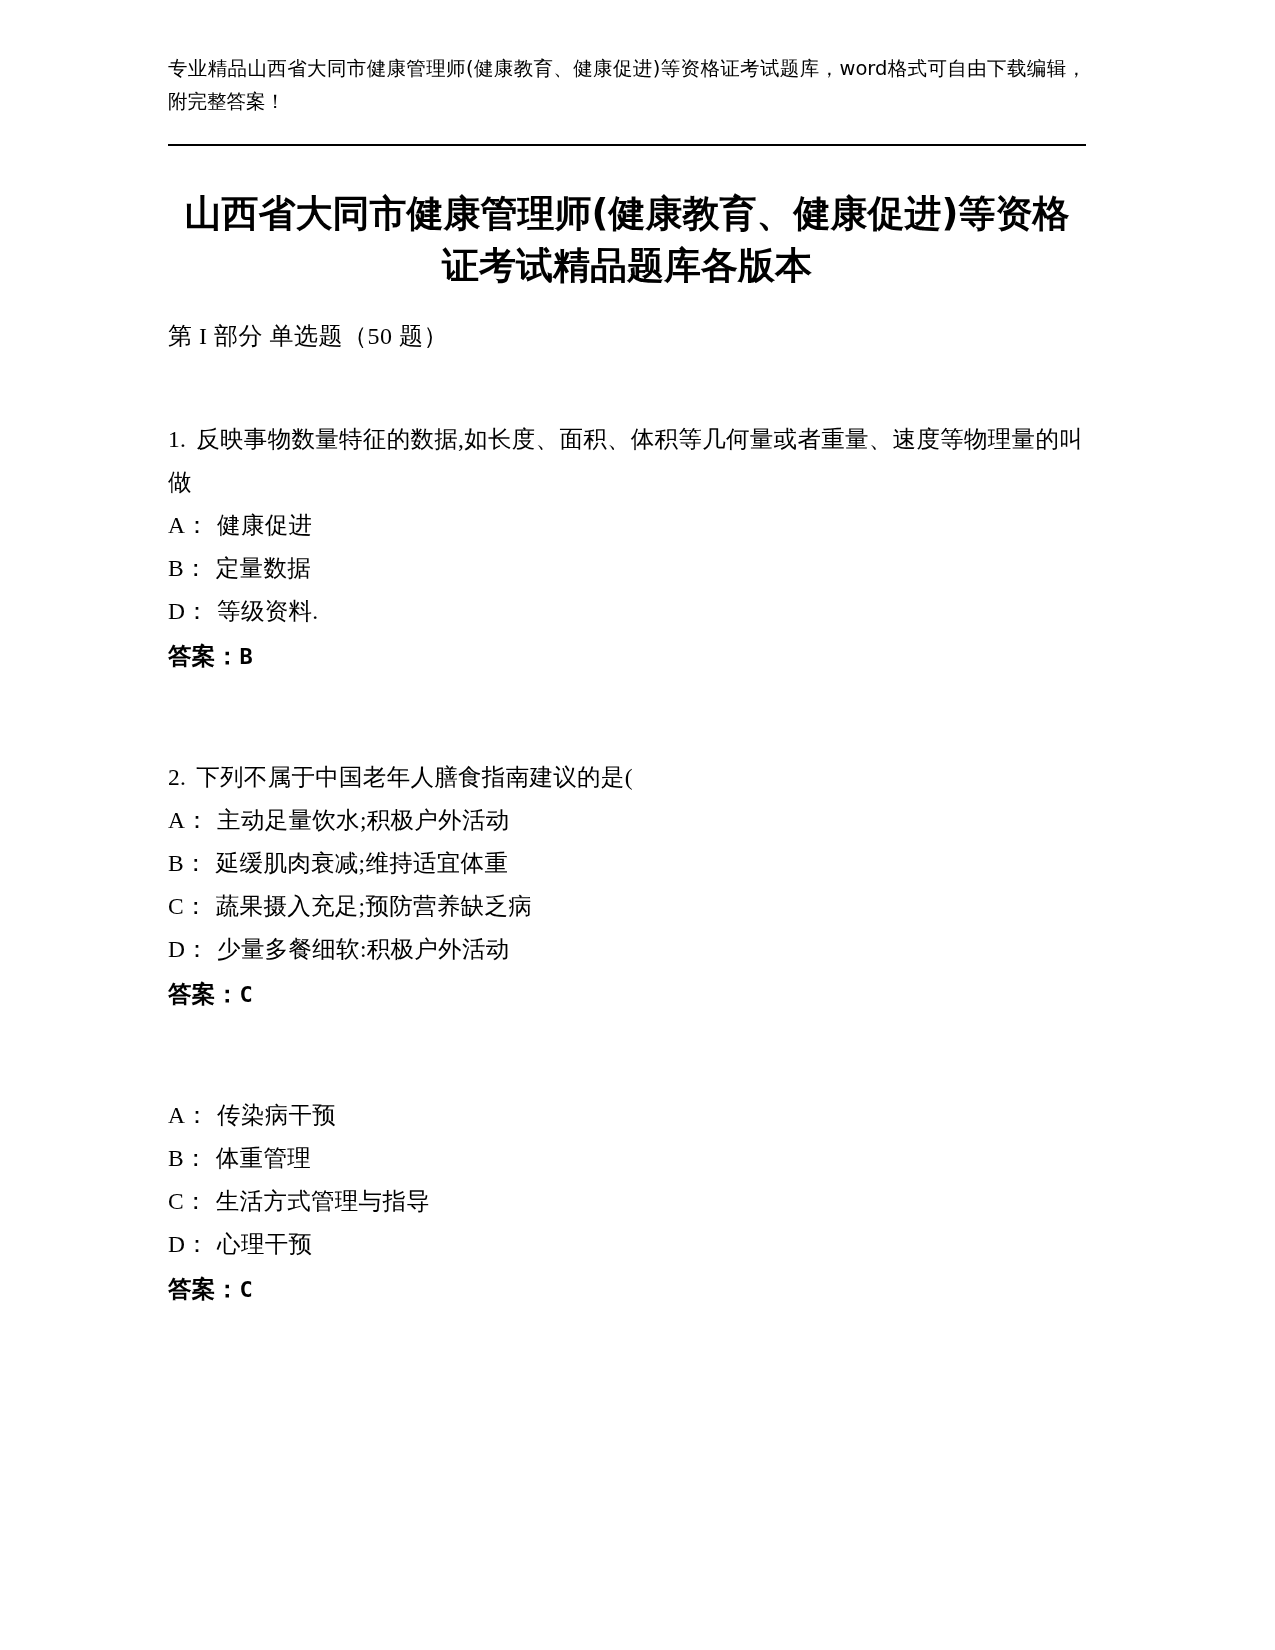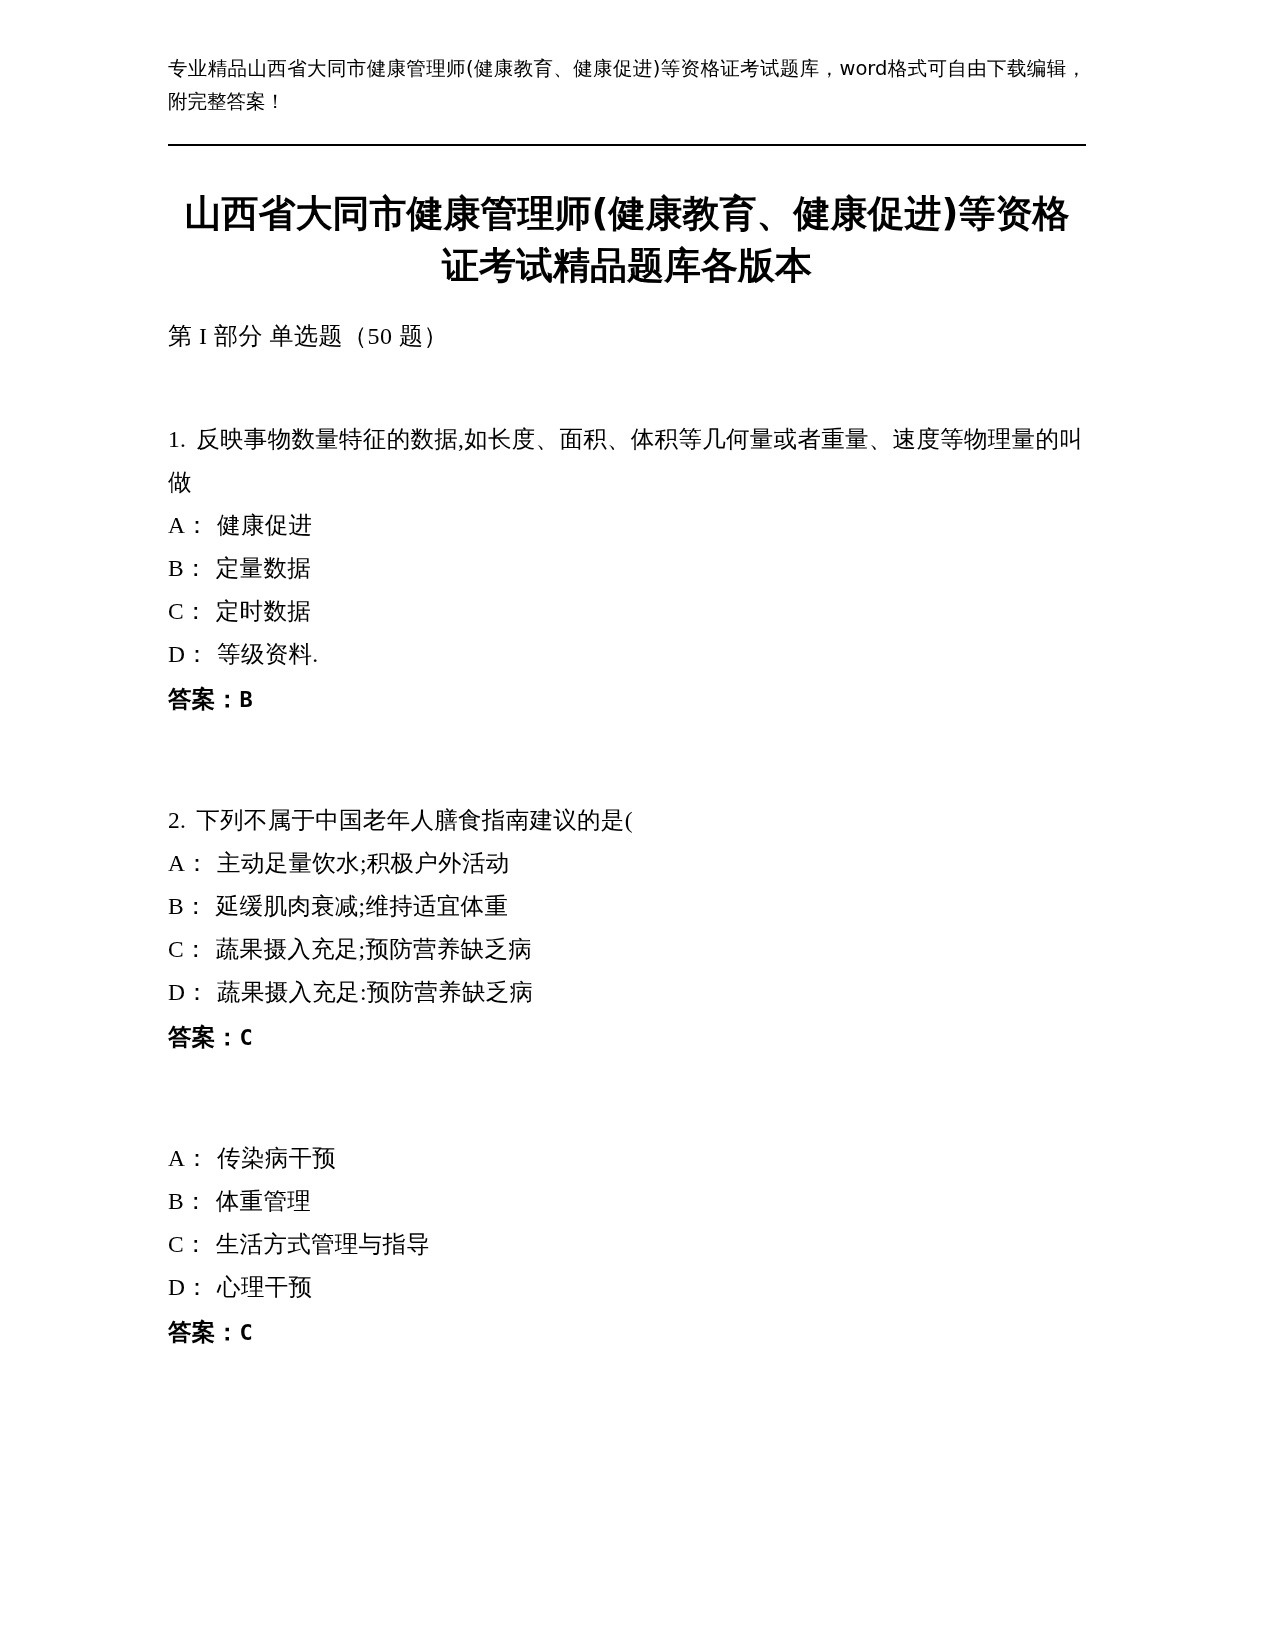--- a/index.html
+++ b/index.html
@@ -105,23 +105,20 @@
     <div class="q-stem">
       <span class="q-num">1.</span><span>反映事物数量特征的数据,如长度、面积、体积等几何量或者重量、速度等物理量的叫做</span>
     </div>
     <div class="opt">
       <span class="opt-letter">A：</span><span>健康促进</span>
     </div>
     <div class="opt">
       <span class="opt-letter">B：</span><span>定量数据</span>
     </div>
     <div class="opt">
-      <span class="opt-letter">C：</span><span>定时数据</span>
-    </div>
-    <div class="opt">
       <span class="opt-letter">D：</span><span>等级资料.</span>
     </div>
     <div class="answer">
       <span>答案：</span><span class="ans-val">B</span>
     </div>
   </div>
 
   <div class="q-block">
     <div class="q-stem">
       <span class="q-num">2.</span><span>下列不属于中国老年人膳食指南建议的是(</span>
@@ -129,21 +126,21 @@
     <div class="opt">
       <span class="opt-letter">A：</span><span>主动足量饮水;积极户外活动</span>
     </div>
     <div class="opt">
       <span class="opt-letter">B：</span><span>延缓肌肉衰减;维持适宜体重</span>
     </div>
     <div class="opt">
       <span class="opt-letter">C：</span><span>蔬果摄入充足;预防营养缺乏病</span>
     </div>
     <div class="opt">
-      <span class="opt-letter">D：</span><span>蔬果摄入充足:预防营养缺乏病</span>
+      <span class="opt-letter">D：</span><span>少量多餐细软:积极户外活动</span>
     </div>
     <div class="answer">
       <span>答案：</span><span class="ans-val">C</span>
     </div>
   </div>
 
   <div class="q-block">
     <div class="opt">
       <span class="opt-letter">A：</span><span>传染病干预</span>
     </div>

